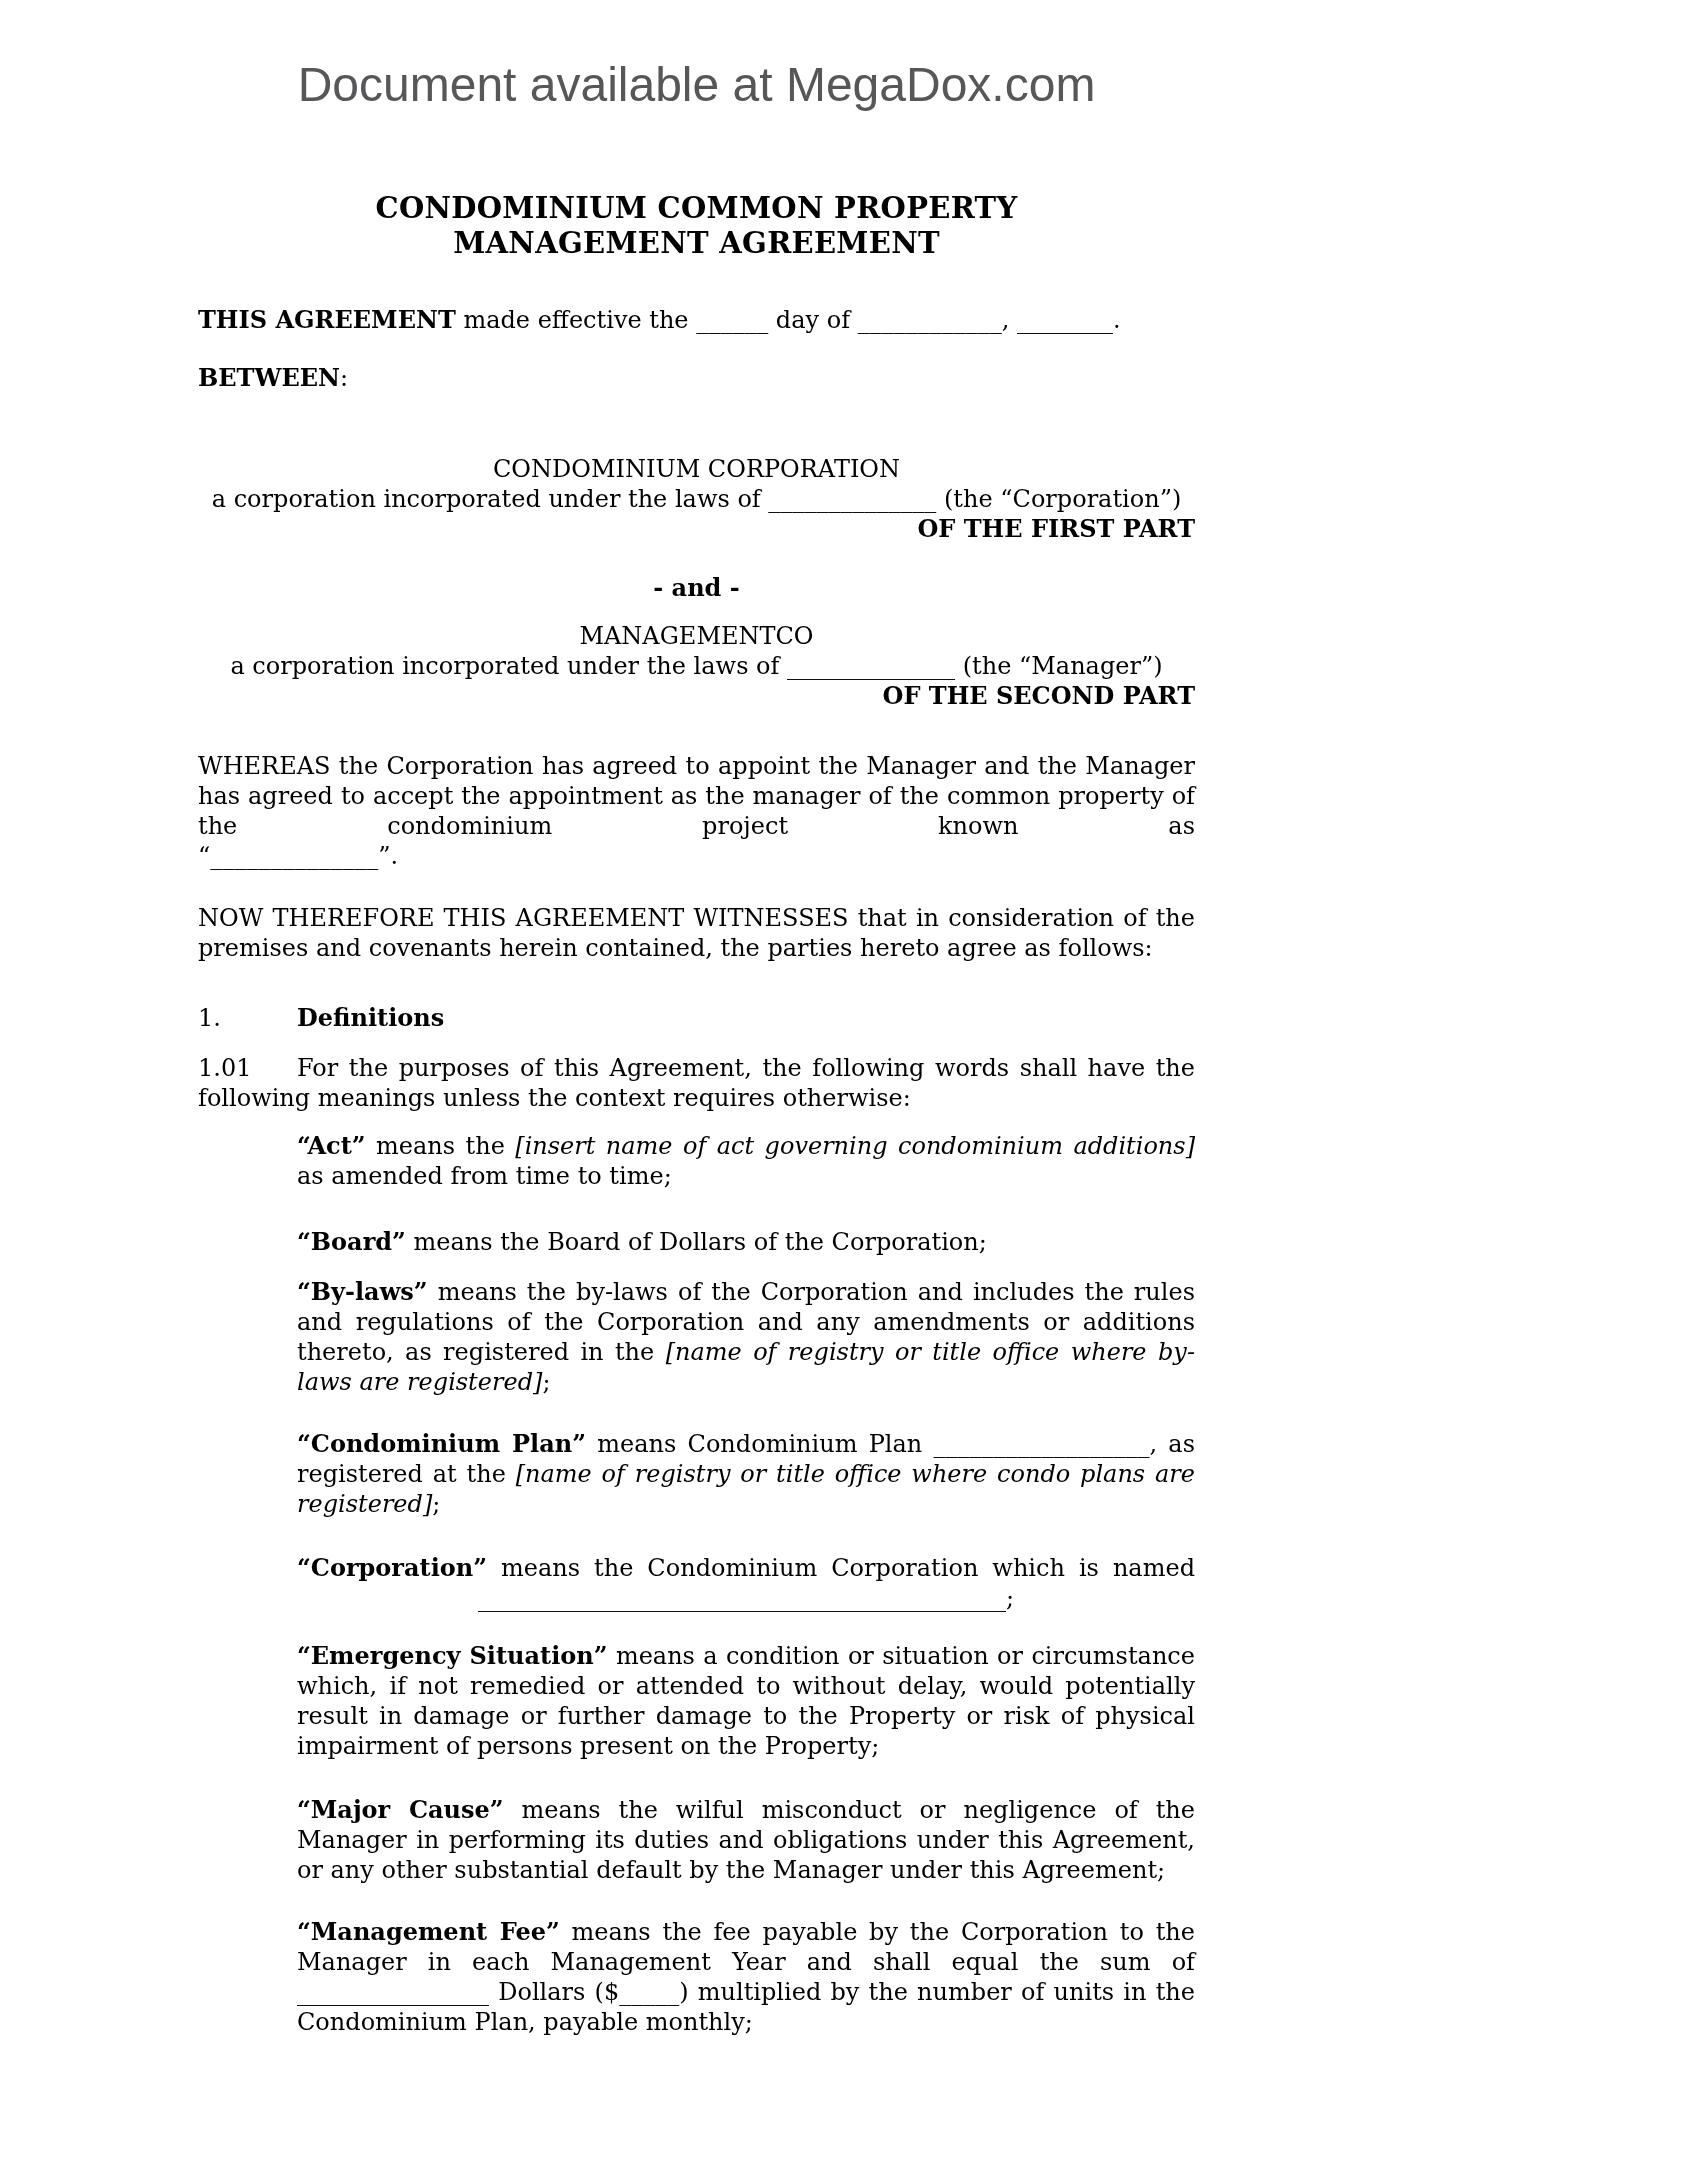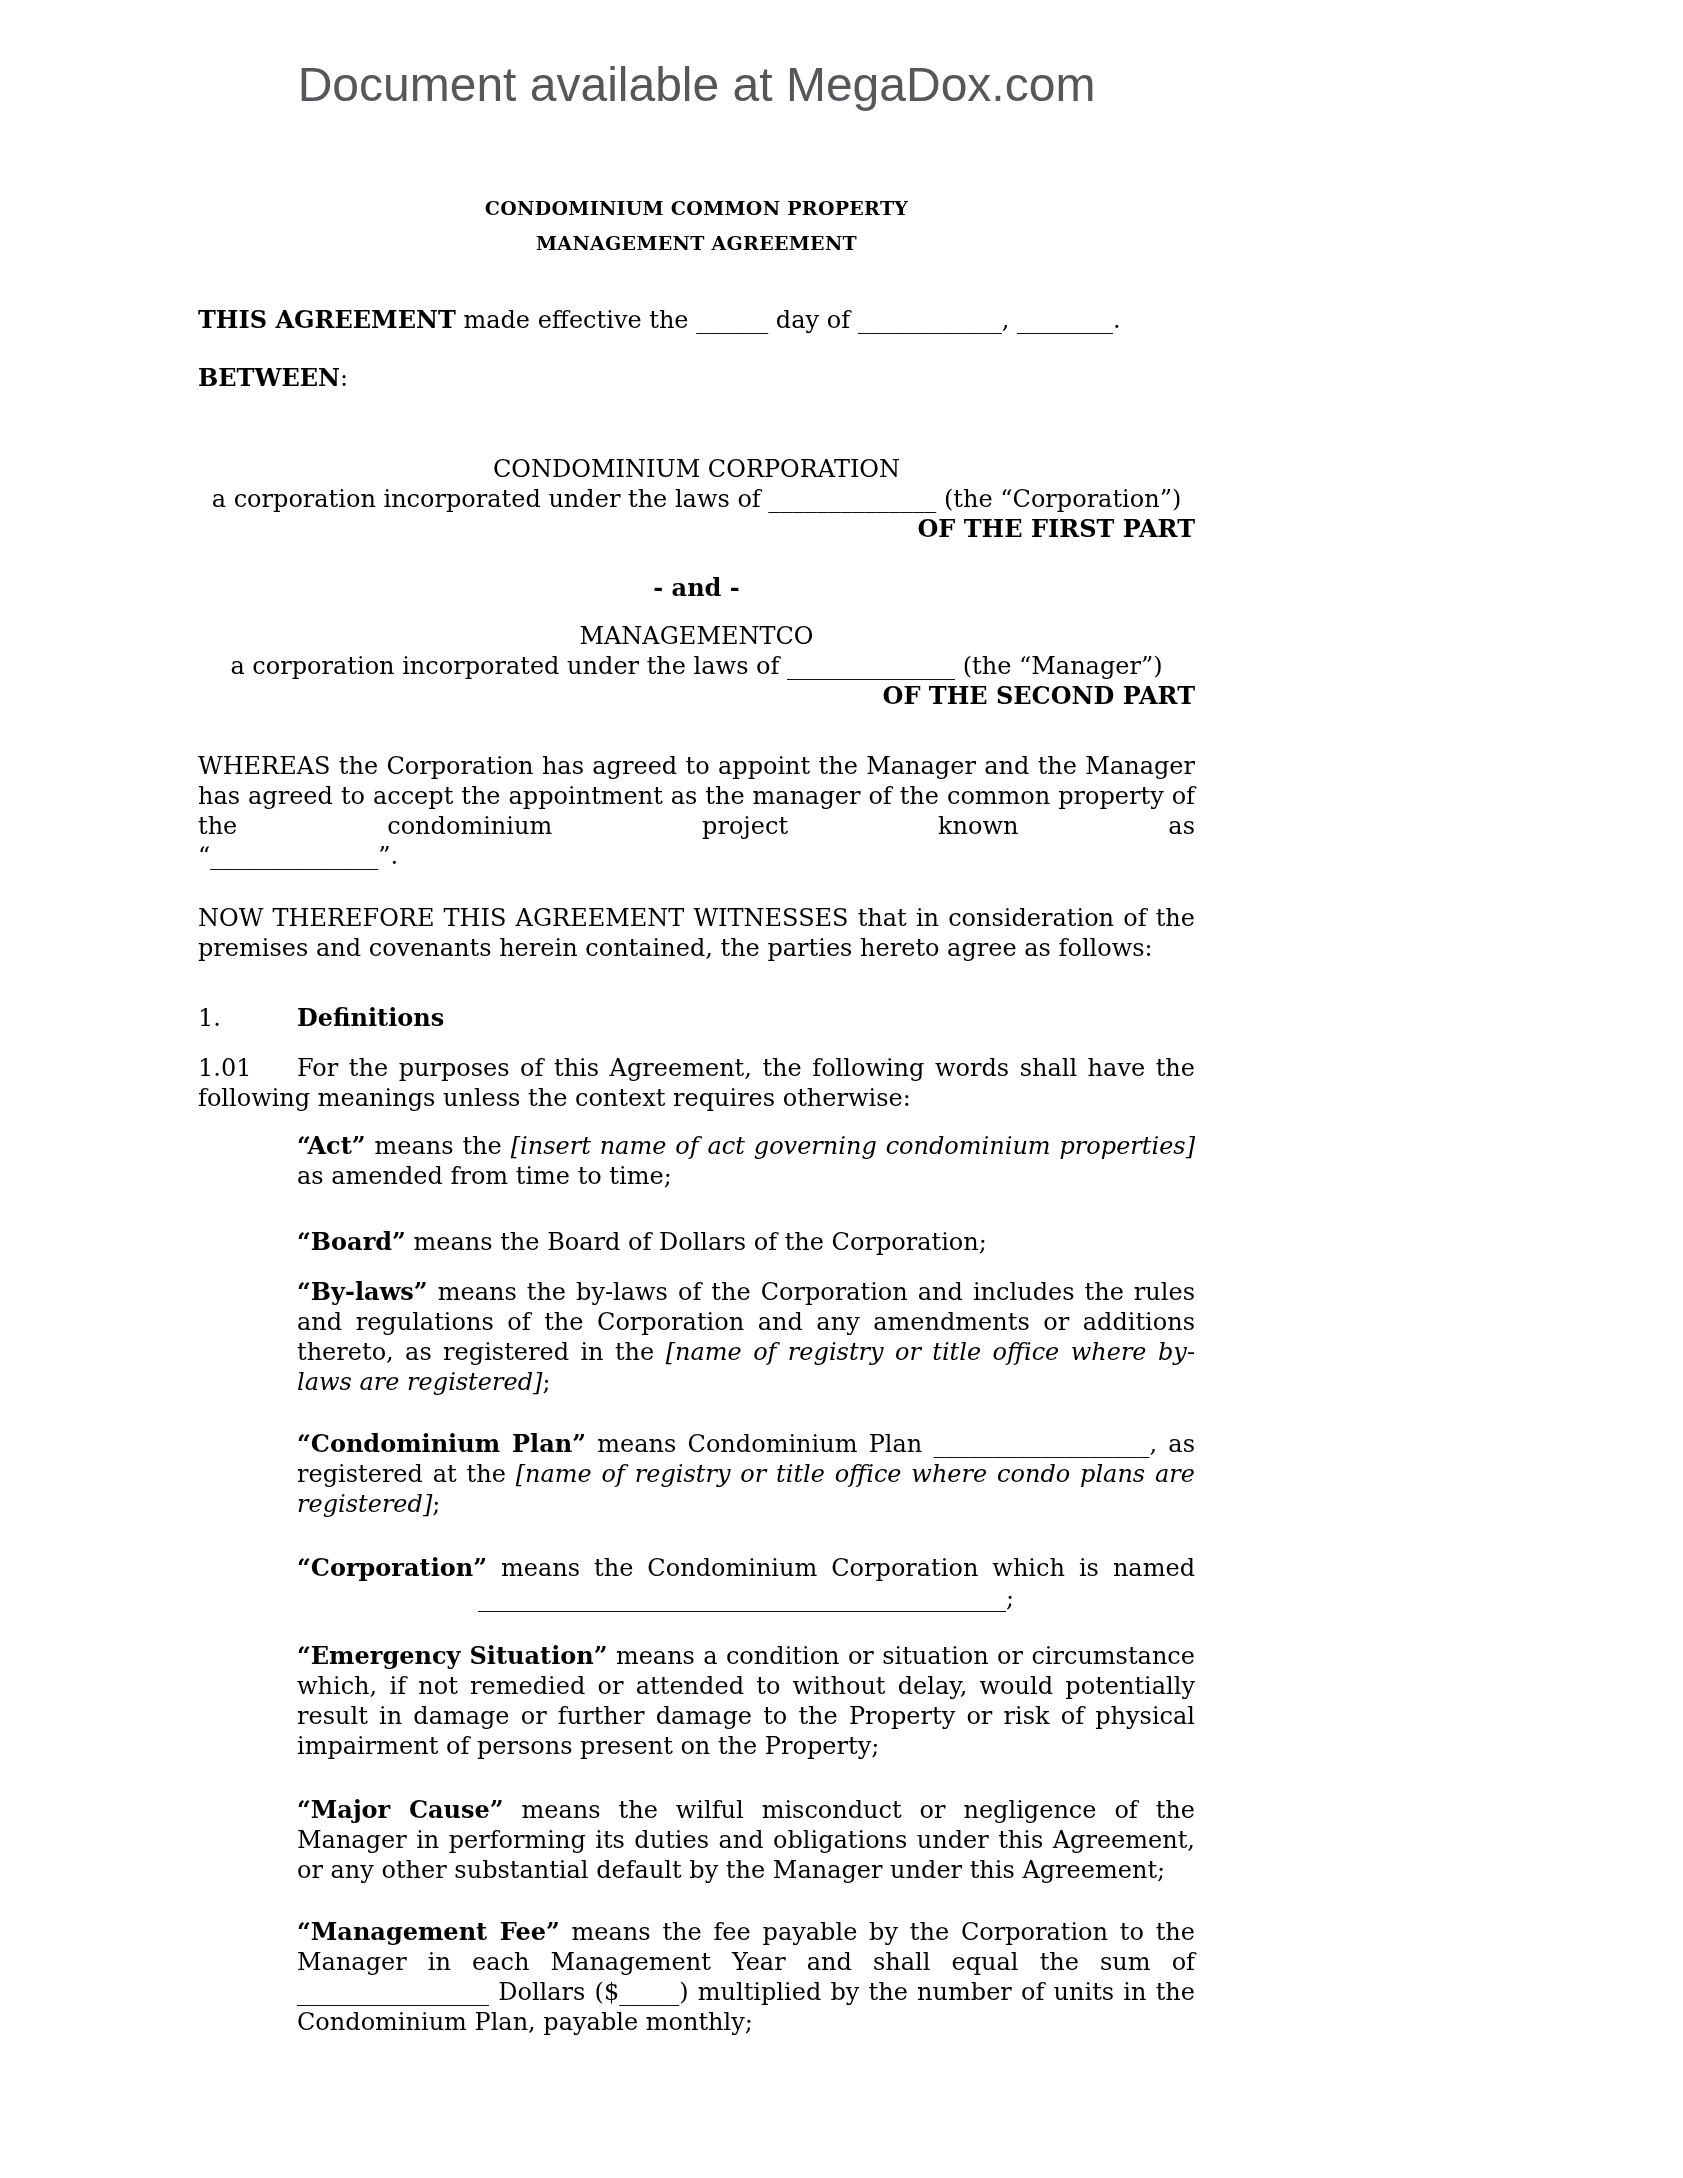--- a/index.html
+++ b/index.html
@@ -13,21 +13,21 @@
     padding:57px 198px 0 198px;
     overflow:hidden;
   }
   .watermark {
     font-family:"Liberation Sans","DejaVu Sans",sans-serif;
     font-size:48px; line-height:55px;
     color:#57575a; text-align:center; white-space:nowrap;
   }
   .doc-title {
     text-align:center; font-weight:bold;
-    font-size:19px; line-height:35px;
+    font-size:29px; line-height:35px;
     letter-spacing:0.3px;
   }
   .para { text-align:left; }
   .justify { text-align:justify; }
   .jlast { text-align:justify; text-align-last:justify; }
   .party-name { text-align:center; font-weight:normal; }
   .party-desc { text-align:center; }
   .party-part { text-align:right; font-weight:bold; }
   .and-sep { text-align:center; font-weight:bold; }
   .def { margin-left:99px; text-align:justify; }
@@ -78,21 +78,21 @@
   <p class="para justify mt32">NOW THEREFORE THIS AGREEMENT WITNESSES that in consideration of the premises and covenants herein contained, the parties hereto agree as follows:</p>
 
   <div class="mt40">
     <span class="num">1.</span><span class="head-label">Definitions</span>
   </div>
 
   <p class="para justify mt20">
     <span class="num">1.01</span><span>For the purposes of this Agreement, the following words shall have the following meanings unless the context requires otherwise:</span>
   </p>
 
-  <p class="def mt30"><span class="seg-b">“Act”</span><span> means the </span><span class="seg-i">[insert name of act governing condominium properties]</span><span> as amended from time to time;</span></p>
+  <p class="def mt30"><span class="seg-b">“Act”</span><span> means the </span><span class="seg-i">[insert name of act governing condominium additions]</span><span> as amended from time to time;</span></p>
 
   <p class="def mt36"><span class="seg-b">“Board”</span><span> means the Board of Dollars of the Corporation;</span></p>
 
   <p class="def mt20"><span class="seg-b">“By-laws”</span><span> means the by-laws of the Corporation and includes the rules and regulations of the Corporation and any amendments or additions thereto, as registered in the </span><span class="seg-i">[name of registry or title office where by-laws are registered]</span><span>;</span></p>
 
   <p class="def mt32"><span class="seg-b">“Condominium Plan”</span><span> means Condominium Plan __________________, as registered at the </span><span class="seg-i">[name of registry or title office where condo plans are registered]</span><span>;</span></p>
 
   <p class="def jlast mt34"><span class="seg-b">“Corporation”</span><span> means the Condominium Corporation which is named</span></p>
   <p class="def noj">____________________________________________;</p>
 

